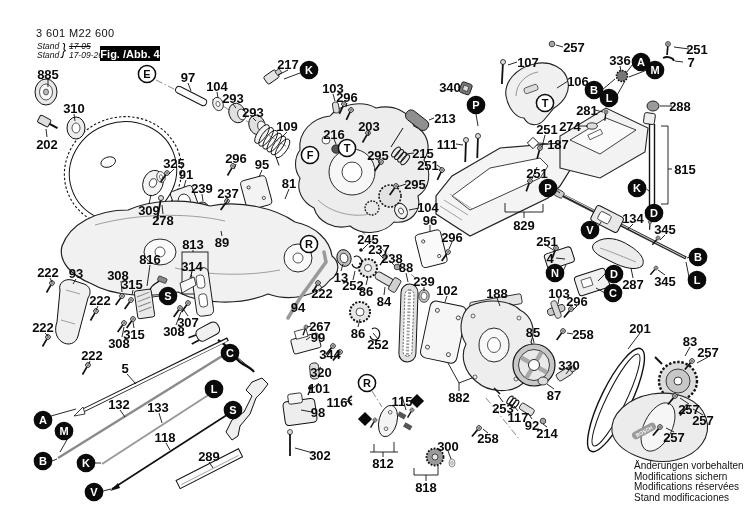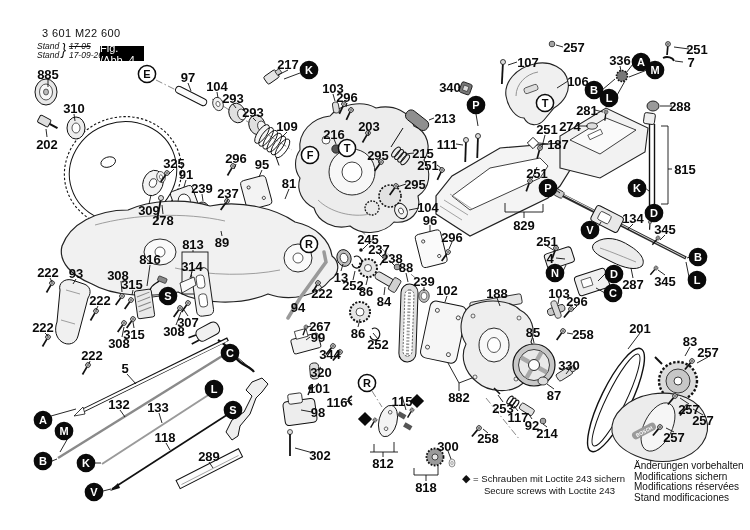--- a/index.html
+++ b/index.html
@@ -1,26 +1,26 @@
 <!DOCTYPE html>
 <html><head>
 <meta charset="utf-8">
 <style>
   html,body{margin:0;padding:0;background:#fff;}
   #page{position:relative;width:750px;height:530px;background:#fff;overflow:hidden;
         font-family:"Liberation Sans","DejaVu Sans",sans-serif;color:#111;}
   #diagram{position:absolute;left:0;top:0;}
-  .hdr-part{position:absolute;left:36px;top:27px;font-size:11px;letter-spacing:.4px;margin-left:6px;}
+  .hdr-part{position:absolute;left:36px;top:27px;font-size:11px;letter-spacing:.4px;}
   .hdr-stand{position:absolute;left:36px;top:42px;font-size:8.5px;line-height:9px;font-style:italic;}
   .hdr-stand table{border-collapse:collapse;font-size:8.5px;}
   .hdr-stand td{padding:0 1px;vertical-align:middle;}
   .brace{font-size:17px;font-weight:400;transform:scaleX(.8);display:inline-block;}
   .struck{text-decoration:line-through;}
-  .figbox{position:absolute;left:100px;top:46px;width:44px;height:15px;background:#000;color:#fff;
-          font-size:11px;font-weight:normal;display:flex;align-items:center;justify-content:center;}
+  .figbox{position:absolute;left:100px;top:46px;width:60px;height:15px;background:#000;color:#fff;
+          font-size:11px;font-weight:bold;display:flex;align-items:center;justify-content:center;}
   .legend{position:absolute;left:462px;top:473px;font-size:9.5px;line-height:11.5px;}
   .legend .sym{font-size:11px;}
   .legend .l2{margin-left:22px;}
   .footnote{position:absolute;left:634px;top:461px;font-size:10px;line-height:10.5px;}
   .plabel{font-size:13px;font-weight:bold;fill:#0a0a0a;}
   .cout-t{font-size:11px;font-weight:bold;}
   text{font-family:"Liberation Sans","DejaVu Sans",sans-serif;}
 </style>
 </head>
 <body>
@@ -746,26 +746,20 @@
           <circle cx="233" cy="410" r="8.6" fill="#0a0a0a" stroke="#0a0a0a" stroke-width="1.5"></circle>
           <text x="233" y="414" text-anchor="middle" class="cout-t" fill="#fff">S</text>
         </g>
       </g>
     <g id="diamonds-layer">
         <rect x="412" y="396" width="10" height="10" transform="rotate(45 417 401)" fill="#0a0a0a"></rect>
         <rect x="360" y="414" width="10" height="10" transform="rotate(45 365 419)" fill="#0a0a0a"></rect>
       </g>
   </svg>
 
-  <div class="legend">
-    <div><span class="sym">◆</span>
-      <span>=</span>
-      <span>Schrauben mit Loctite 243 sichern</span></div>
-    <div class="l2">Secure screws with Loctite 243</div>
-  </div>
 
   <div class="footnote">
     <div>Änderungen vorbehalten</div>
     <div>Modifications sichern</div>
     <div>Modifications réservées</div>
     <div>Stand modificaciones</div>
   </div>
 </div>
 
 </body></html>

